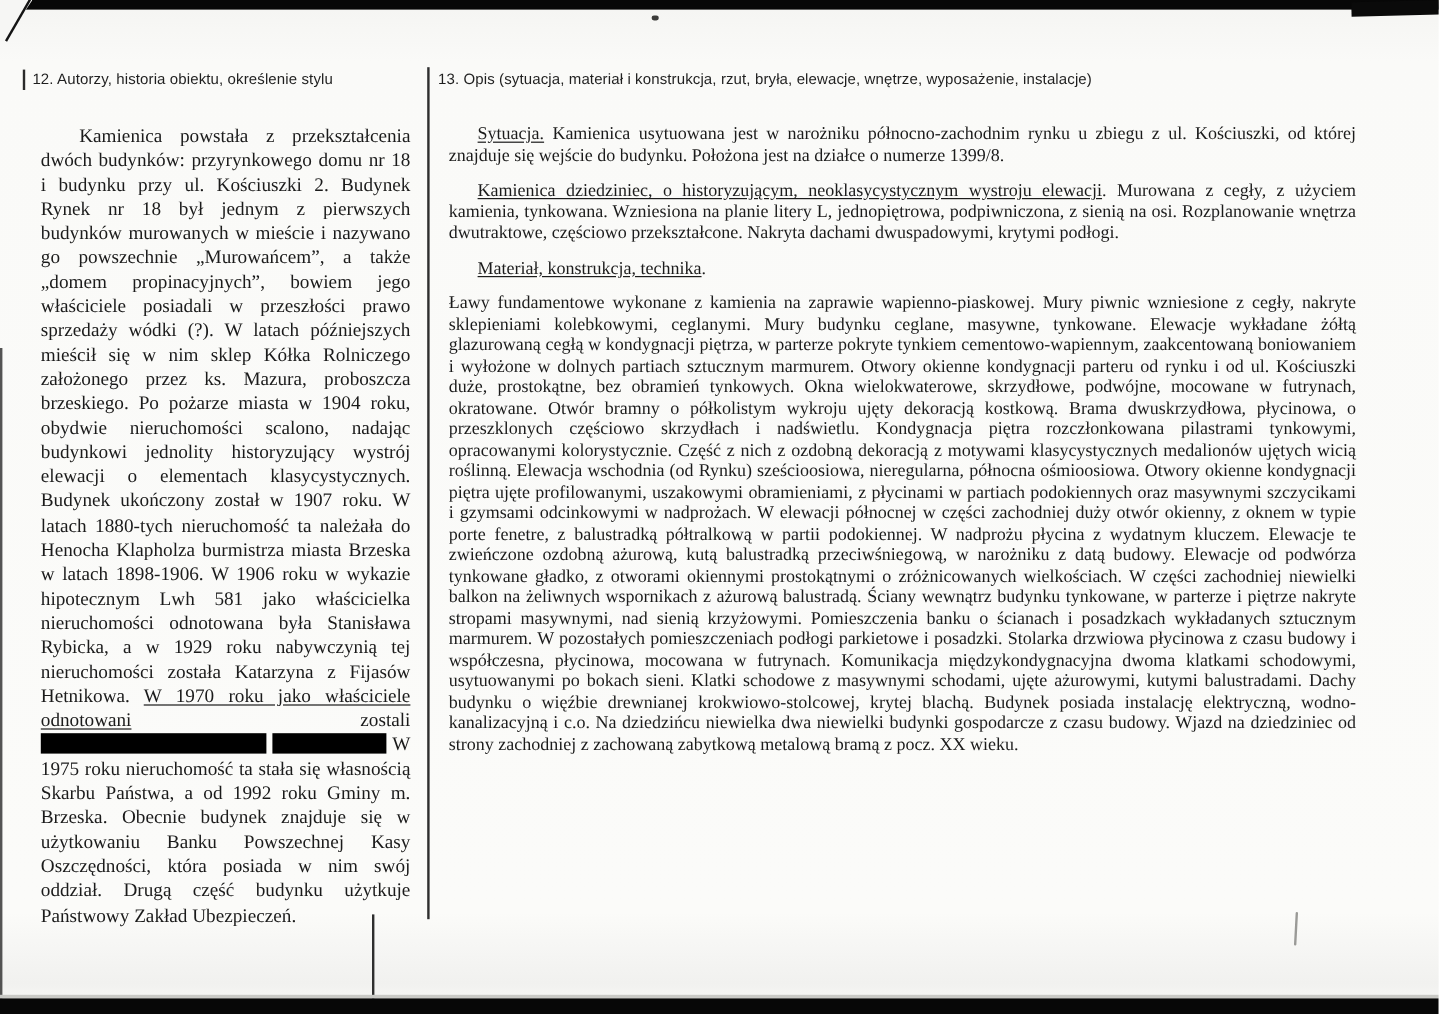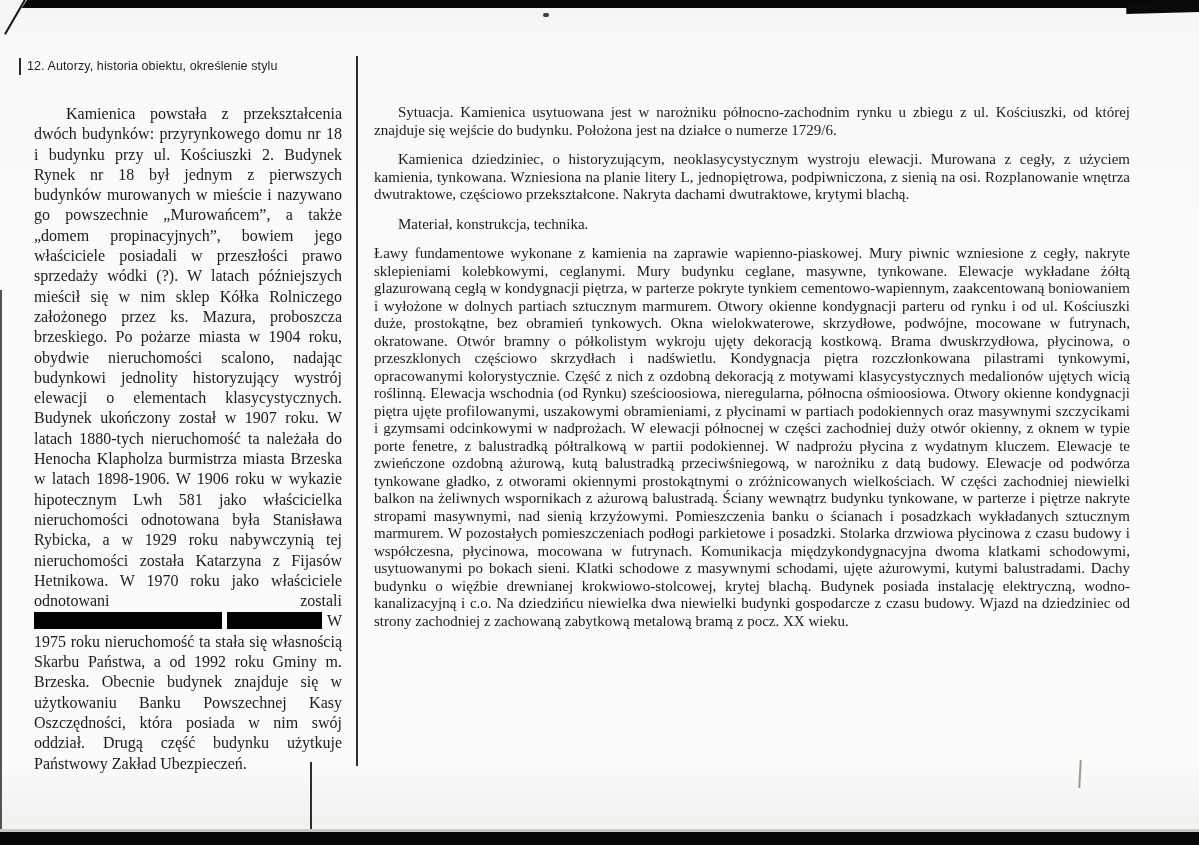--- a/index.html
+++ b/index.html
@@ -25,21 +25,21 @@
   .hdr{position:absolute;top:59px;font-family:"Liberation Sans", sans-serif;font-size:12.5px;
     color:#1f1f1f;letter-spacing:.1px;white-space:nowrap;}
   .hdr-left{left:27px;}
   .hdr-right{left:365px;}
   .col{position:absolute;top:92px;text-align:justify;}
   .col-left{left:22px;width:332px;font-size:16px;line-height:20.3px;}
   .col-right{left:362px;width:780px;font-size:15px;line-height:17.5px;}
   .para{margin:12px;}
   .para.indent-lg{text-indent:32px;}
   .para.indent-sm{text-indent:24px;}
-  .u{text-underline-offset:2px;}
+  .u{text-decoration:underline;text-underline-offset:2px;}
   .i{}
   .redact{display:inline-block;height:17px;background:#000;vertical-align:-3px;}
   .artifact-1{position:absolute;left:1079px;top:760px;width:2px;height:28px;background:#9a9a97;
     border-radius:2px;transform:rotate(3deg);}
   .artifact-2{position:absolute;left:543px;top:13px;width:6px;height:4px;background:#3c3c3a;
     border-radius:2px;}
 </style>
 </head>
 <body>
 
@@ -47,28 +47,29 @@
 
   <div class="band top"></div>
   <div class="corner-wedge"></div>
   <div class="corner-line"></div>
   <div class="tr-smudge"></div>
   <div class="artifact-2"></div>
 
   <div class="hdr-tick"></div>
   <div class="hdr hdr-left">12. Autorzy, historia obiektu, określenie stylu</div>
   <div class="divider"></div>
+  <div class="hdr hdr-right">13. Opis (sytuacja, materiał i konstrukcja, rzut, bryła, elewacje, wnętrze, wyposażenie, instalacje)</div>
 
   <div class="col col-left">
     <p class="para indent-lg"><span class="">Kamienica powstała z przekształcenia dwóch budynków: przyrynkowego domu nr 18 i budynku przy ul. Kościuszki 2. Budynek Rynek nr 18 był jednym z pierwszych budynków murowanych w mieście i nazywano go powszechnie „Murowańcem”, a także „domem propinacyjnych”, bowiem jego właściciele posiadali w przeszłości prawo sprzedaży wódki (?). W latach późniejszych mieścił się w nim sklep Kółka Rolniczego założonego przez ks. Mazura, proboszcza brzeskiego. Po pożarze miasta w 1904 roku, obydwie nieruchomości scalono, nadając budynkowi jednolity historyzujący wystrój elewacji o elementach klasycystycznych. Budynek ukończony został w 1907 roku. W latach 1880-tych nieruchomość ta należała do Henocha Klapholza burmistrza miasta Brzeska w latach 1898-1906. W 1906 roku w wykazie hipotecznym Lwh 581 jako właścicielka nieruchomości odnotowana była Stanisława Rybicka, a w 1929 roku nabywczynią tej nieruchomości została Katarzyna z Fijasów Hetnikowa. </span><span class="u">W 1970 roku jako właściciele odnotowani</span><span class=""> zostali </span><span class="redact" style="width: 188px;"></span><span class=""> </span><span class="redact" style="width: 95px;"></span><span class=""> W 1975 roku nieruchomość ta stała się własnością Skarbu Państwa, a od 1992 roku Gminy m. Brzeska. Obecnie budynek znajduje się w użytkowaniu Banku Powszechnej Kasy Oszczędności, która posiada w nim swój oddział. Drugą część budynku użytkuje Państwowy Zakład Ubezpieczeń.</span></p>
   </div>
 
   <div class="col col-right">
-    <p class="para indent-sm"><span class="u">Sytuacja.</span><span class=""> Kamienica usytuowana jest w narożniku północno-zachodnim rynku u zbiegu z ul. Kościuszki, od której znajduje się wejście do budynku. Położona jest na działce o numerze 1729/6.</span></p>
-    <p class="para indent-sm"><span class="u">Kamienica dziedziniec, o historyzującym, neoklasycystycznym wystroju elewacji</span><span class="">. Murowana z cegły, z użyciem kamienia, tynkowana. Wzniesiona na planie litery L, jednopiętrowa, podpiwniczona, z sienią na osi. Rozplanowanie wnętrza dwutraktowe, częściowo przekształcone. Nakryta dachami dwutraktowe, krytymi blachą.</span></p>
+    <p class="para indent-sm"><span class="u">Sytuacja.</span><span class=""> Kamienica usytuowana jest w narożniku północno-zachodnim rynku u zbiegu z ul. Kościuszki, od której znajduje się wejście do budynku. Położona jest na działce o numerze 1399/8.</span></p>
+    <p class="para indent-sm"><span class="u">Kamienica dziedziniec, o historyzującym, neoklasycystycznym wystroju elewacji</span><span class="">. Murowana z cegły, z użyciem kamienia, tynkowana. Wzniesiona na planie litery L, jednopiętrowa, podpiwniczona, z sienią na osi. Rozplanowanie wnętrza dwutraktowe, częściowo przekształcone. Nakryta dachami dwuspadowymi, krytymi podłogi.</span></p>
     <p class="para indent-sm"><span class="u">Materiał, konstrukcja, technika</span><span class="">.</span></p>
     <p class="para"><span class="">Ławy fundamentowe wykonane z kamienia na zaprawie wapienno-piaskowej. Mury piwnic wzniesione z cegły, nakryte sklepieniami kolebkowymi, ceglanymi. Mury budynku ceglane, masywne, tynkowane. Elewacje wykładane żółtą glazurowaną cegłą w kondygnacji piętrza, w parterze pokryte tynkiem cementowo-wapiennym, zaakcentowaną boniowaniem i wyłożone w dolnych partiach sztucznym marmurem. Otwory okienne kondygnacji parteru od rynku i od ul. Kościuszki duże, prostokątne, bez obramień tynkowych. Okna wielokwaterowe, skrzydłowe, podwójne, mocowane w futrynach, okratowane. Otwór bramny o półkolistym wykroju ujęty dekoracją kostkową. Brama dwuskrzydłowa, płycinowa, o przeszklonych częściowo skrzydłach i nadświetlu. Kondygnacja piętra rozczłonkowana pilastrami tynkowymi, opracowanymi kolorystycznie. Część z nich z ozdobną dekoracją z motywami klasycystycznych medalionów ujętych wicią roślinną. Elewacja wschodnia (od Rynku) sześcioosiowa, nieregularna, północna ośmioosiowa. Otwory okienne kondygnacji piętra ujęte profilowanymi, uszakowymi obramieniami, z płycinami w partiach podokiennych oraz masywnymi szczycikami i gzymsami odcinkowymi w nadprożach. W elewacji północnej w części zachodniej duży otwór okienny, z oknem w typie </span><span class="i">porte fenetre</span><span class="">, z balustradką półtralkową w partii podokiennej. W nadprożu płycina z wydatnym kluczem. Elewacje te zwieńczone ozdobną ażurową, kutą balustradką przeciwśniegową, w narożniku z datą budowy. Elewacje od podwórza tynkowane gładko, z otworami okiennymi prostokątnymi o zróżnicowanych wielkościach. W części zachodniej niewielki balkon na żeliwnych wspornikach z ażurową balustradą. Ściany wewnątrz budynku tynkowane, w parterze i piętrze nakryte stropami masywnymi, nad sienią krzyżowymi. Pomieszczenia banku o ścianach i posadzkach wykładanych sztucznym marmurem. W pozostałych pomieszczeniach podłogi parkietowe i posadzki. Stolarka drzwiowa płycinowa z czasu budowy i współczesna, płycinowa, mocowana w futrynach. Komunikacja międzykondygnacyjna dwoma klatkami schodowymi, usytuowanymi po bokach sieni. Klatki schodowe z masywnymi schodami, ujęte ażurowymi, kutymi balustradami. Dachy budynku o więźbie drewnianej krokwiowo-stolcowej, krytej blachą. Budynek posiada instalację elektryczną, wodno-kanalizacyjną i c.o. Na dziedzińcu niewielka dwa niewielki budynki gospodarcze z czasu budowy. Wjazd na dziedziniec od strony zachodniej z zachowaną zabytkową metalową bramą z pocz. XX wieku.</span></p>
   </div>
 
   <div class="divider-tail"></div>
   <div class="artifact-1"></div>
   <div class="left-edge"></div>
   <div class="band-shadow"></div>
   <div class="band bottom"></div>
 

